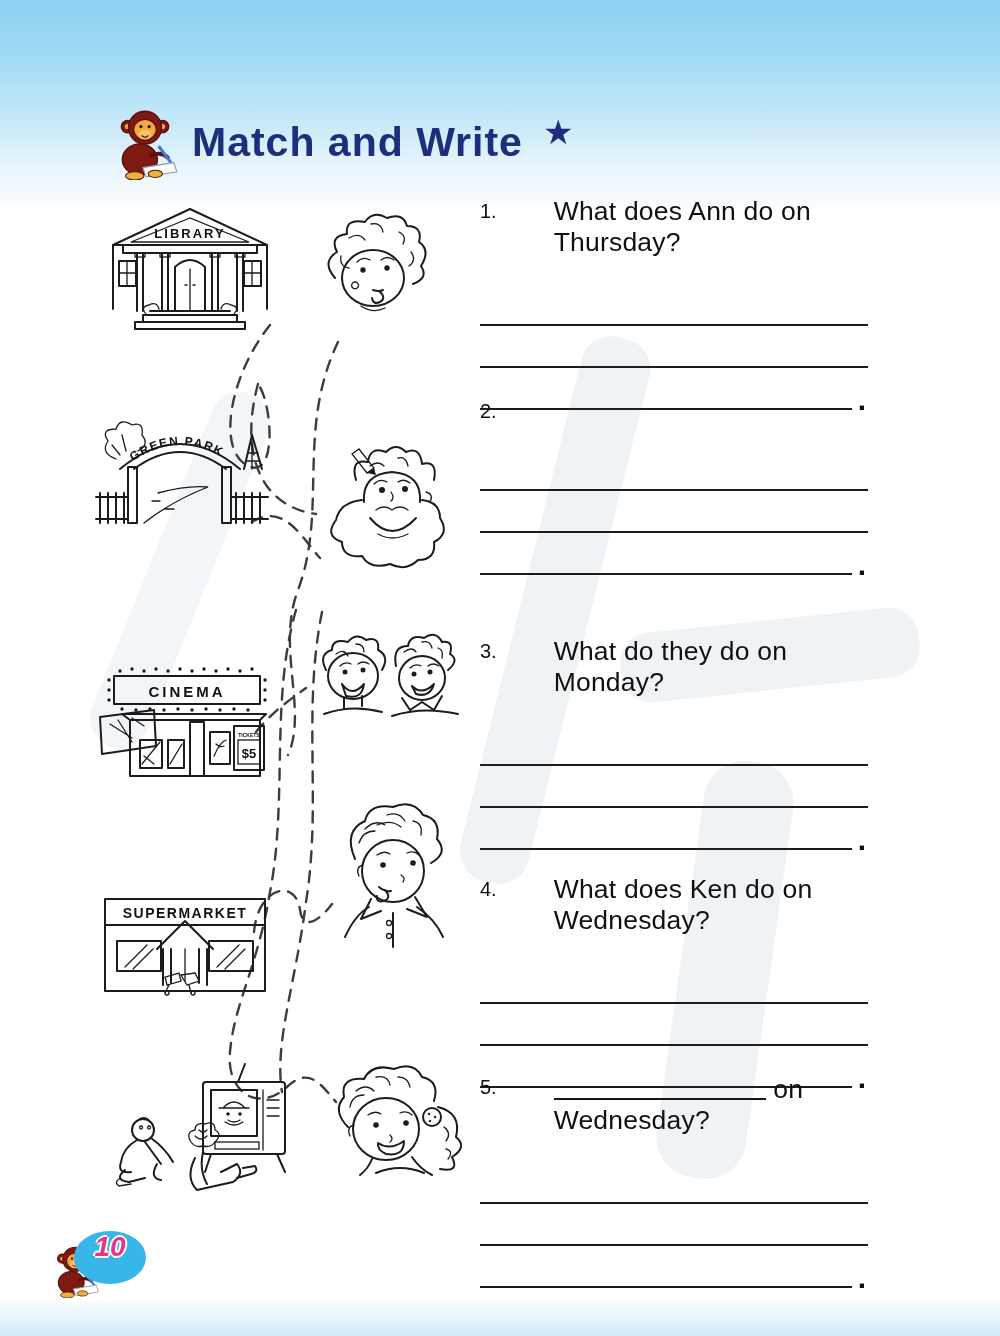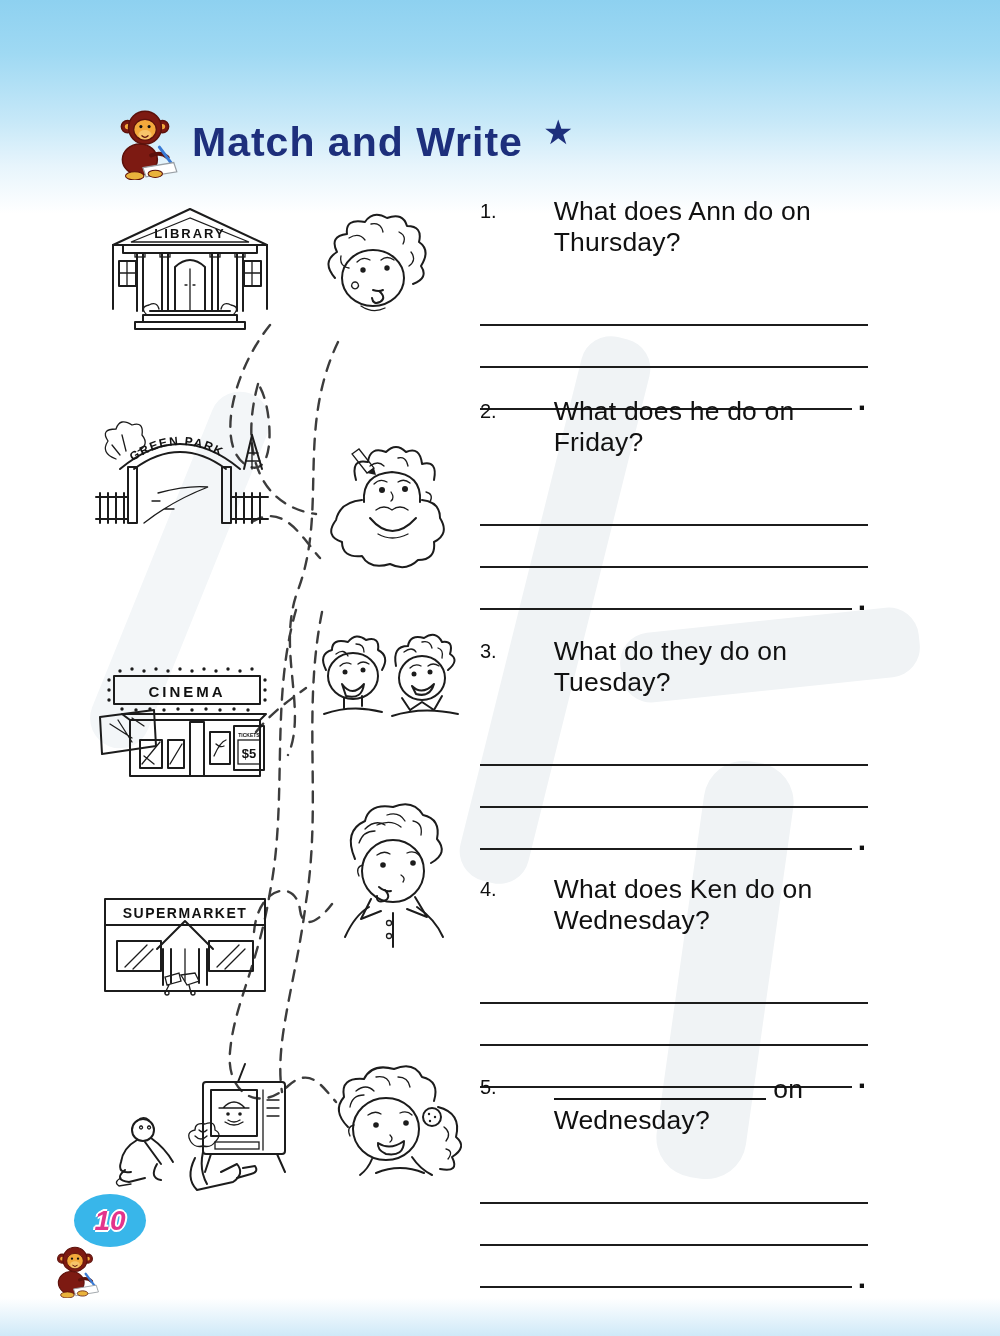--- a/index.html
+++ b/index.html
@@ -37,22 +37,22 @@
   .illus{position:absolute; z-index:2;}
   .line{fill:none; stroke:#1c1c1c; stroke-width:2; stroke-linecap:round; stroke-linejoin:round;}
   .thin{fill:none; stroke:#1c1c1c; stroke-width:1.3; stroke-linecap:round;}
   .blk{fill:#1c1c1c; stroke:none;}
   .sign-text{font-family:"Liberation Sans",sans-serif; font-weight:bold; fill:#111;}
 
   .dash{position:absolute; left:200px; top:280px; z-index:1;}
   .dash path{fill:none; stroke:#3c3c3c; stroke-width:2.4; stroke-dasharray:11 9; stroke-linecap:round;}
 
   
-  .badge{position:absolute; left:74px; top:1194px; width:72px; height:53px; background:#38b6ea; border-radius:50%; z-index:3;
-         display:flex; align-items:center; justify-content:center;}
+  .badge{position:absolute; left:74px; top:1231px; width:72px; height:53px; background:#38b6ea; border-radius:50%; z-index:3;
+         display:flex; justify-content:center;}
   .badge-num{font-size:28px; font-weight:bold; font-style:italic; color:#e3348c;
     text-shadow:-2px 0 #fff, 2px 0 #fff, 0 -2px #fff, 0 2px #fff, -1px -1px #fff, 1px 1px #fff;}
   .bottom-strip{position:absolute; left:0; right:0; bottom:0; height:38px;
     background:linear-gradient(to bottom, rgba(191,227,246,0), #cfe9f8); z-index:0;}
 </style>
 </head>
 <body>
 
 <div class="page">
 
@@ -322,35 +322,34 @@
       <div class="ans-line"></div>
       <div class="ans-line last">
           <span class="dot">.</span>
         </div>
     </div>
   </section>
 
   <section class="q" style="top:396px">
     <div class="q-head">
       <span class="q-num">2.</span>
-      <span class="q-text">What does he do on Friday?</span>
     </div>
     <div class="lines">
       <div class="ans-line"></div>
       <div class="ans-line"></div>
       <div class="ans-line last">
           <span class="dot">.</span>
         </div>
     </div>
   </section>
 
   <section class="q" style="top:636px">
     <div class="q-head">
       <span class="q-num">3.</span>
-      <span class="q-text">What do they do on Tuesday?</span>
+      <span class="q-text">What do they do on Monday?</span>
     </div>
     <div class="lines">
       <div class="ans-line"></div>
       <div class="ans-line"></div>
       <div class="ans-line last">
           <span class="dot">.</span>
         </div>
     </div>
   </section>
 

